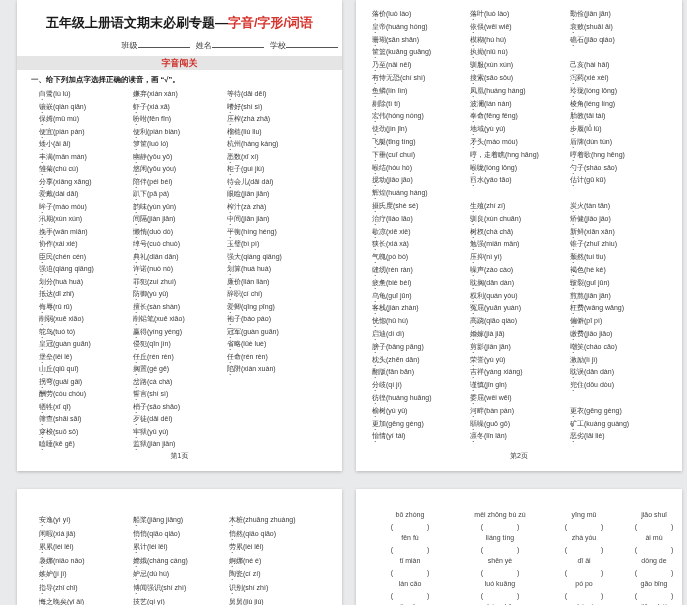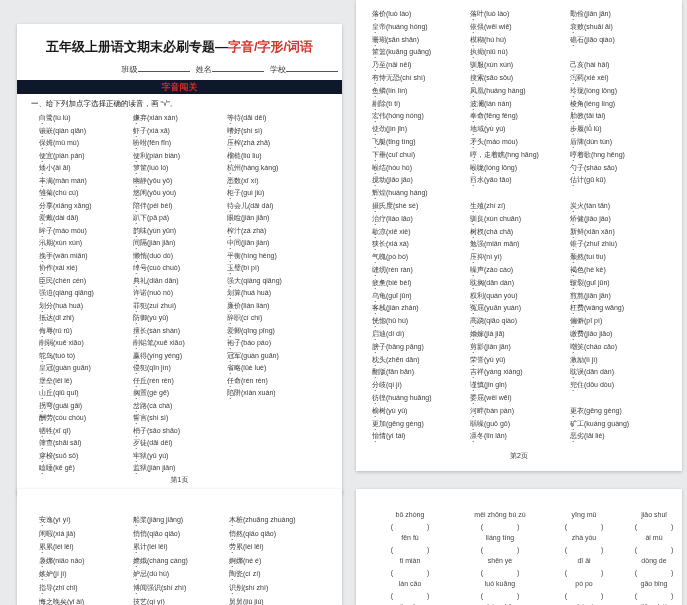--- a/index.html
+++ b/index.html
@@ -1,30 +1,30 @@
 <!DOCTYPE html>
 <html><head>
 <meta charset="utf-8">
 <style>
   html,body{margin:0;padding:0;}
   body{width:687px;height:605px;background:#e9eaec;position:relative;overflow:hidden;
        font-family:"Liberation Sans","DejaVu Sans",sans-serif;}
   .page{position:absolute;background:#ffffff;box-shadow:0 1px 3px rgba(0,0,0,.22);overflow:hidden;}
-  #page1{left:17px;top:0;width:325px;height:471px;margin-top:24px;}
+  #page1{left:17px;top:0;width:325px;height:471px;}
   #page2{left:356px;top:0;width:326px;height:471px;}
   #page3{left:17px;top:489px;width:325px;height:116px;}
   #page4{left:356px;top:489px;width:326px;height:116px;}
   .title{position:absolute;top:14px;left:0;right:0;text-align:center;font-size:13px;font-weight:bold;
          color:#1a1a1a;white-space:nowrap;}
   .title .red{color:#d6352d;}
   .fields{position:absolute;top:39px;left:0;right:0;text-align:right;font-size:8px;color:#333;}
   .blank{display:inline-block;width:52px;border-bottom:1px solid #555;height:8px;margin-right:4px;}
-  .banner{position:absolute;top:56px;left:0;right:0;height:14px;background:#0f172a;color:#cf2f28;
+  .banner{position:absolute;top:56px;left:0;right:0;height:14px;background:#e5e5e5;color:#cf2f28;
           font-weight:bold;font-size:9px;text-align:center;line-height:14px;}
-  .instruction{position:absolute;top:75px;left:14px;right:8px;font-size:7.5px;font-weight:normal;color:#222;
+  .instruction{position:absolute;top:75px;left:14px;right:8px;font-size:7.5px;font-weight:bold;color:#222;
           white-space:nowrap;}
   .col{position:absolute;width:110px;}
   .entry{height:12.5px;line-height:12.5px;font-size:7px;color:#3a3a3a;white-space:nowrap;}
   .entry b{font-weight:normal;text-emphasis:filled dot;text-emphasis-position:under left;
            -webkit-text-emphasis:filled dot;-webkit-text-emphasis-position:under;}
   #page2 .entry{height:12.8px;line-height:12.8px;}
   #page3 .entry{height:13.6px;line-height:13.6px;}
   .p1c1{left:22px;top:88px;} .p1c2{left:116px;top:88px;} .p1c3{left:210px;top:88px;}
   .p2c1{left:16px;top:8px;}  .p2c2{left:114px;top:8px;} .p2c3{left:214px;top:8px;}
   .p3c1{left:22px;top:24px;} .p3c2{left:116px;top:24px;} .p3c3{left:212px;top:24px;}

